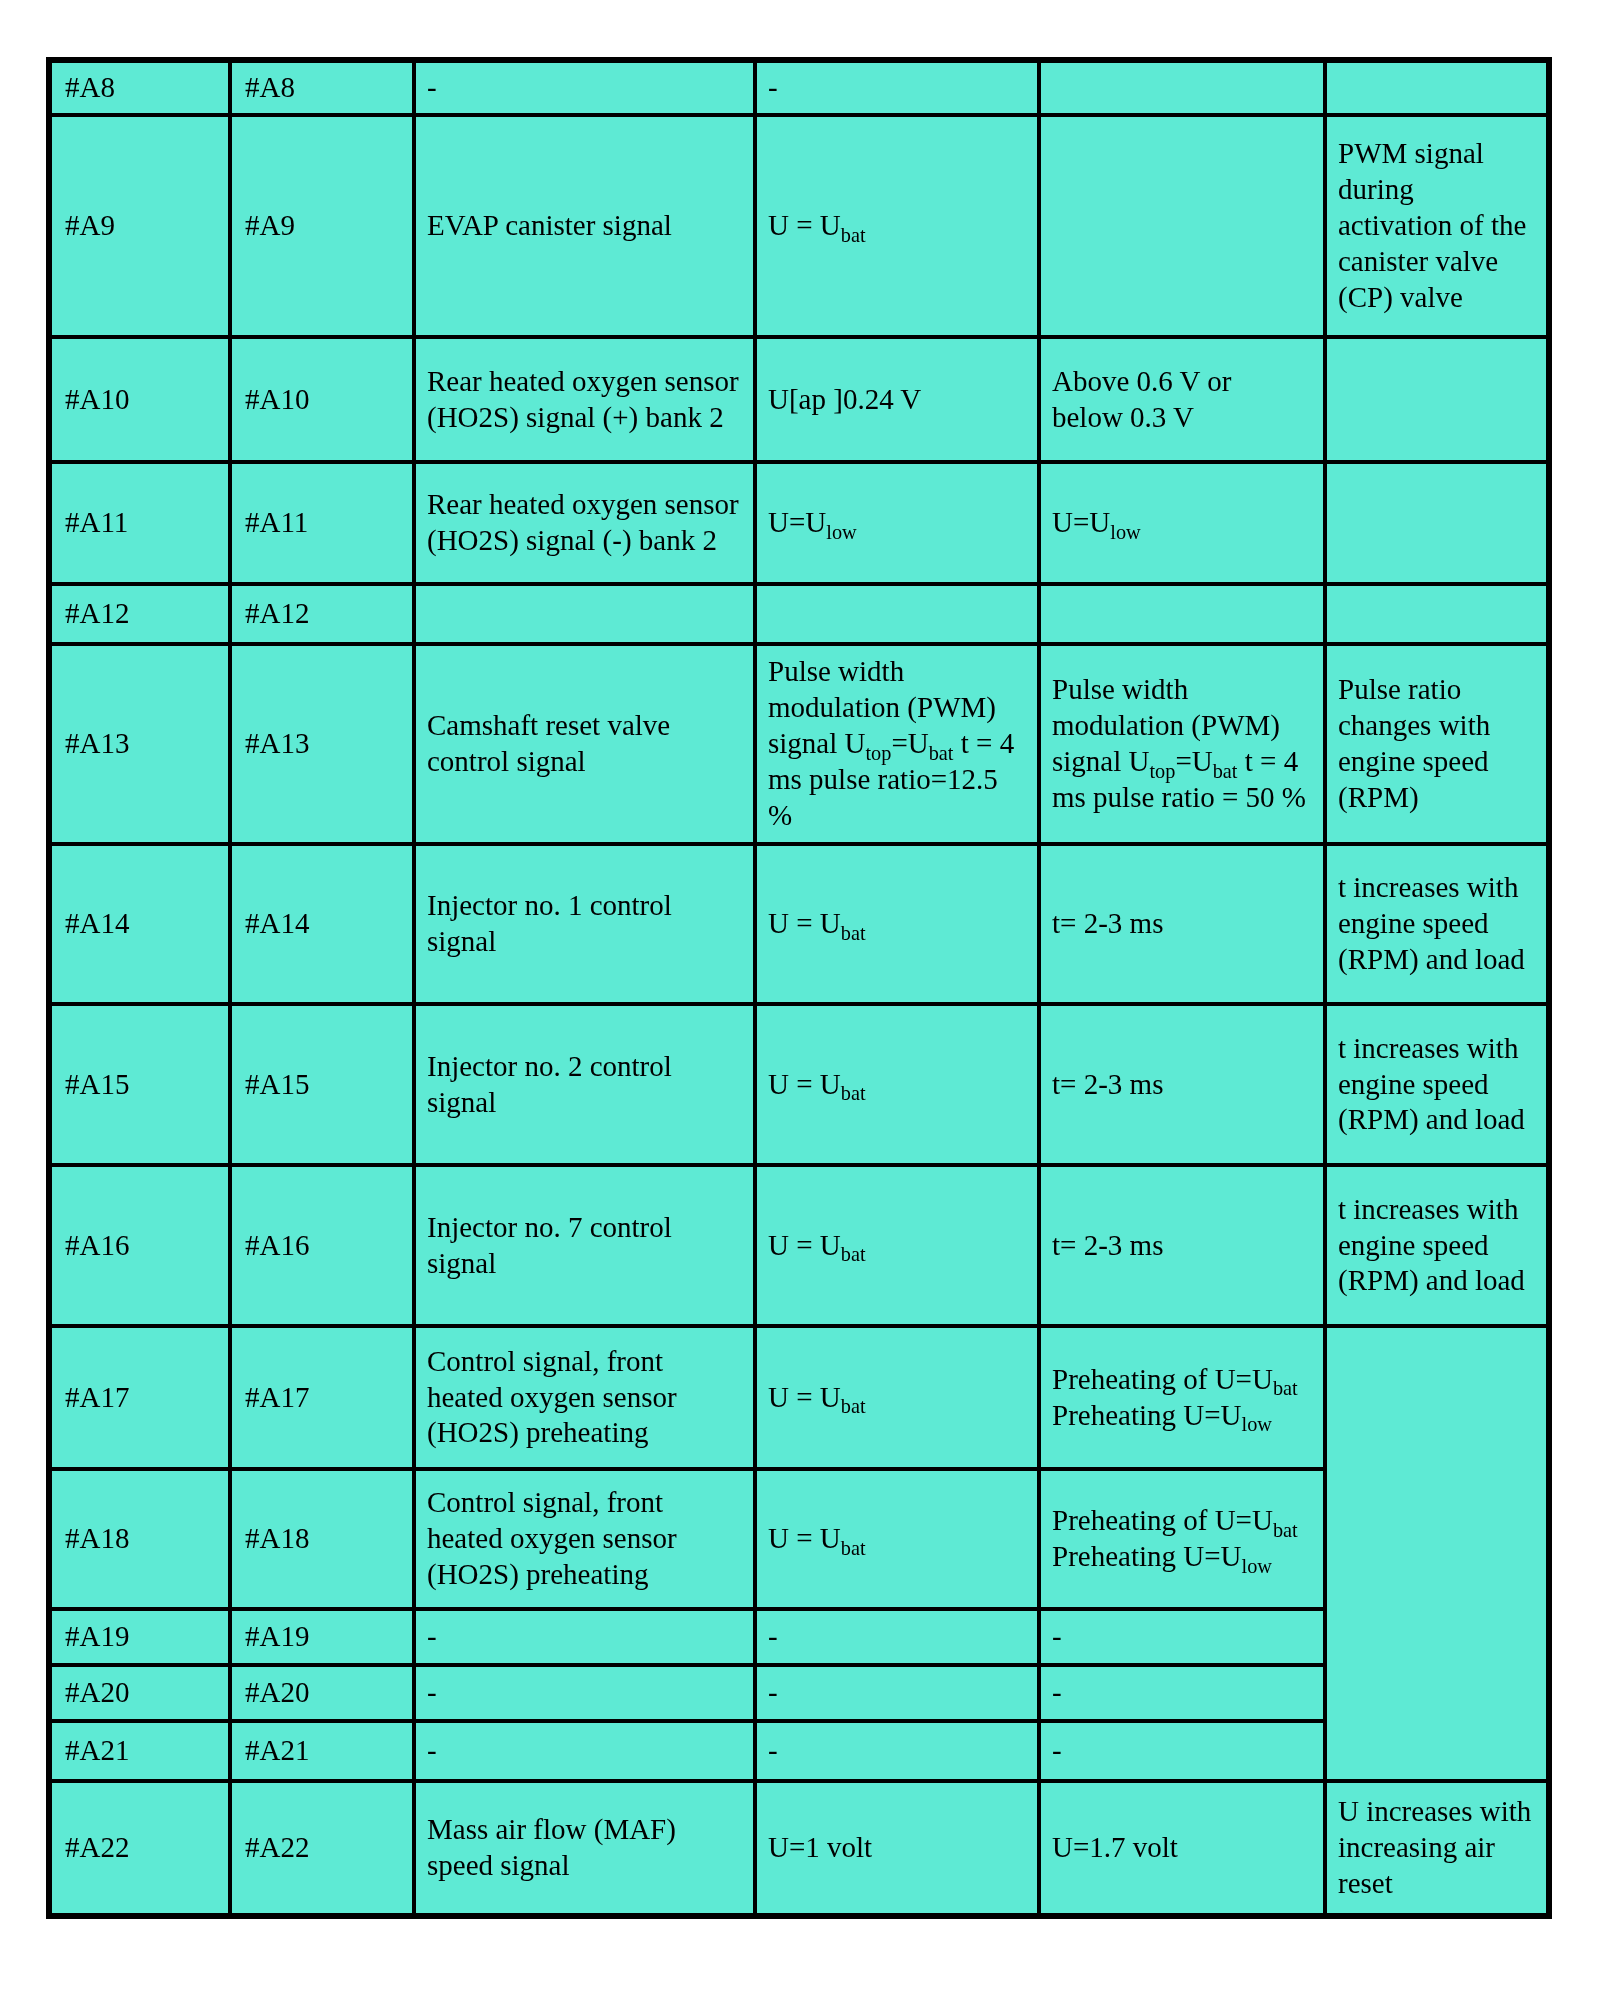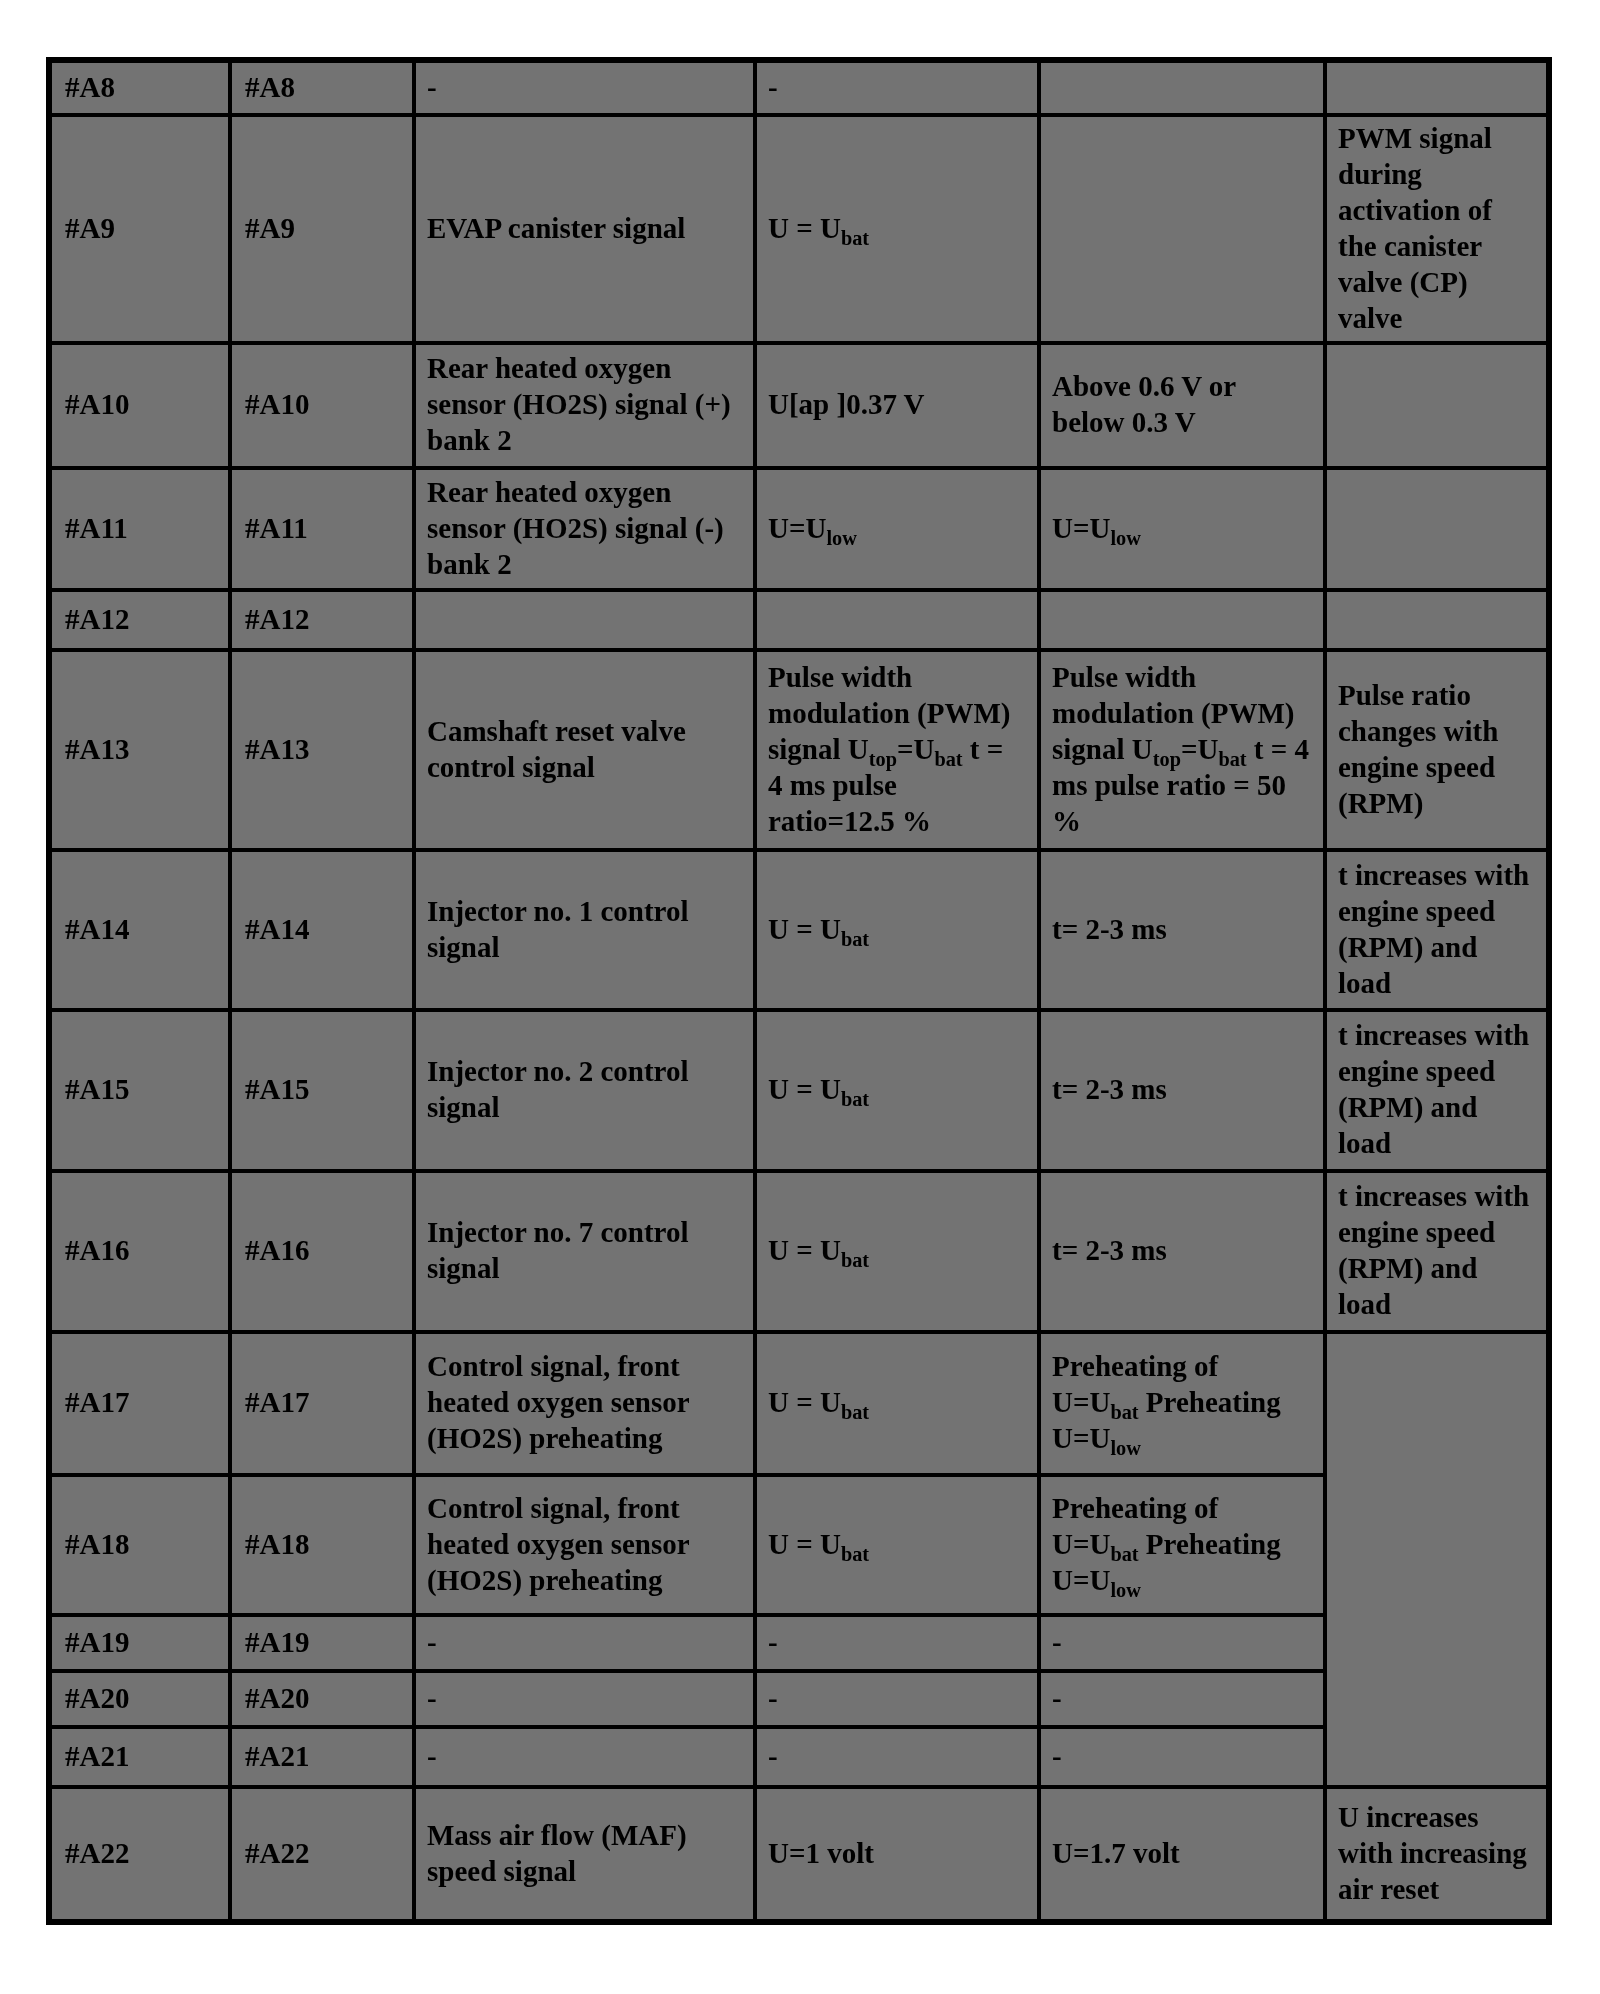--- a/index.html
+++ b/index.html
@@ -15,23 +15,22 @@
     font-family: "Liberation Serif", "DejaVu Serif", serif;
     color: #000000;
   }
   table.signal-table {
     position: absolute;
     left: 46px;
     top: 57px;
     width: 1500px;
     border-collapse: collapse;
     table-layout: fixed;
-    background: #737373;
+    background: #5eead4;
     border: 6px solid #000000;
-    font-weight: bold;
   }
   table.signal-table td {
     border: 4px solid #000000;
     vertical-align: middle;
     padding: 4px 14px 4px 11px;
     font-size: 29px;
     line-height: 1.24;
     color: #000000;
     overflow: hidden;
     word-wrap: normal;
@@ -76,21 +75,21 @@
         <td>EVAP canister signal</td>
         <td>U = U<span class="sub">bat</span></td>
         <td></td>
         <td>PWM signal during activation of the canister valve (CP) valve</td>
       </tr>
 
       <tr style="height:125px">
         <td class="pin">#A10</td>
         <td class="pin">#A10</td>
         <td>Rear heated oxygen sensor (HO2S) signal (+) bank 2</td>
-        <td>U[ap ]0.37 V</td>
+        <td>U[ap ]0.24 V</td>
         <td>Above 0.6 V or below 0.3 V</td>
         <td></td>
       </tr>
 
       <tr style="height:122px">
         <td class="pin">#A11</td>
         <td class="pin">#A11</td>
         <td>Rear heated oxygen sensor (HO2S) signal (-) bank 2</td>
         <td>U=U<span class="sub">low</span></td>
         <td>U=U<span class="sub">low</span></td>

